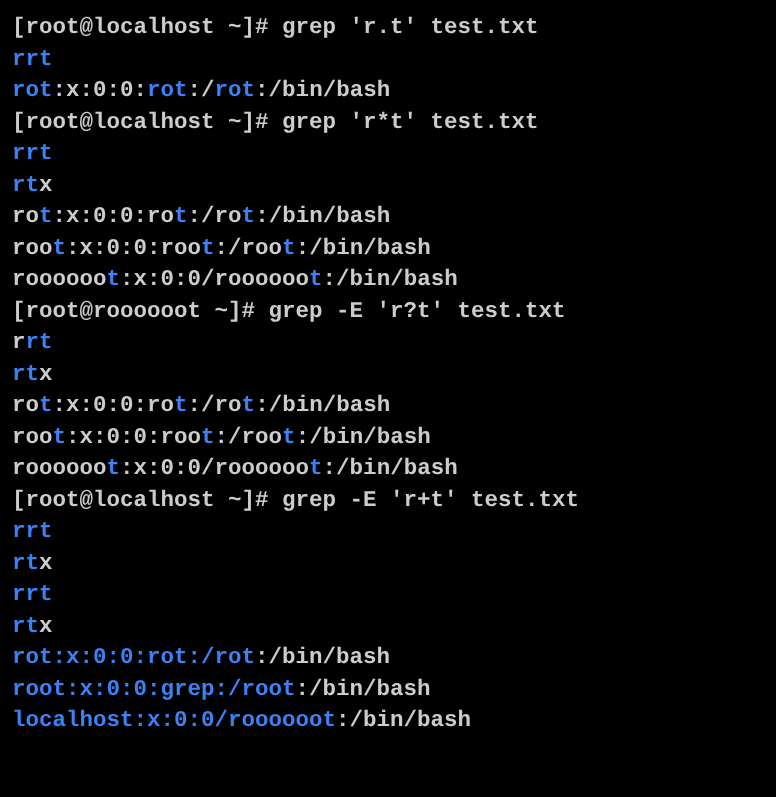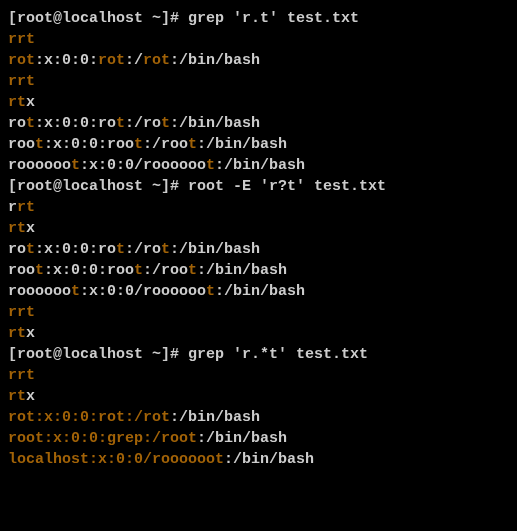--- a/index.html
+++ b/index.html
@@ -8,41 +8,42 @@
     background: #000;
     color: #ccc;
     font-family: "Courier New", monospace;
     font-size: 15px;
     line-height: 1.4;
     width: 517px;
     box-sizing: border-box;
     font-weight: bold;
   }
   .line { white-space: pre; }
-  .r { color: #a16207; }
+  .r { color: #3b82f6; }
 </style>
 </head>
 <body>
 
 <div id="terminal">
     <div class="line"><span>[root@localhost ~]# grep 'r.t' test.txt</span></div>
     <div class="line"><span class="r">rrt</span></div>
     <div class="line"><span class="r">rot</span><span>:x:0:0:</span><span class="r">rot</span><span>:/</span><span class="r">rot</span><span>:/bin/bash</span></div>
+    <div class="line"><span>[root@localhost ~]# grep 'r*t' test.txt</span></div>
     <div class="line"><span class="r">rrt</span></div>
     <div class="line"><span class="r">rt</span><span>x</span></div>
     <div class="line"><span>ro</span><span class="r">t</span><span>:x:0:0:ro</span><span class="r">t</span><span>:/ro</span><span class="r">t</span><span>:/bin/bash</span></div>
     <div class="line"><span>roo</span><span class="r">t</span><span>:x:0:0:roo</span><span class="r">t</span><span>:/roo</span><span class="r">t</span><span>:/bin/bash</span></div>
     <div class="line"><span>roooooo</span><span class="r">t</span><span>:x:0:0/roooooo</span><span class="r">t</span><span>:/bin/bash</span></div>
-    <div class="line"><span>[root@localhost ~]# root -E 'r?t' test.txt</span></div>
+    <div class="line"><span>[root@roooooot ~]# grep -E 'r?t' test.txt</span></div>
     <div class="line"><span>r</span><span class="r">rt</span></div>
     <div class="line"><span class="r">rt</span><span>x</span></div>
     <div class="line"><span>ro</span><span class="r">t</span><span>:x:0:0:ro</span><span class="r">t</span><span>:/ro</span><span class="r">t</span><span>:/bin/bash</span></div>
     <div class="line"><span>roo</span><span class="r">t</span><span>:x:0:0:roo</span><span class="r">t</span><span>:/roo</span><span class="r">t</span><span>:/bin/bash</span></div>
     <div class="line"><span>roooooo</span><span class="r">t</span><span>:x:0:0/roooooo</span><span class="r">t</span><span>:/bin/bash</span></div>
+    <div class="line"><span>[root@localhost ~]# grep -E 'r+t' test.txt</span></div>
     <div class="line"><span class="r">rrt</span></div>
     <div class="line"><span class="r">rt</span><span>x</span></div>
-    <div class="line"><span>[root@localhost ~]# grep 'r.*t' test.txt</span></div>
     <div class="line"><span class="r">rrt</span></div>
     <div class="line"><span class="r">rt</span><span>x</span></div>
     <div class="line"><span class="r">rot:x:0:0:rot:/rot</span><span>:/bin/bash</span></div>
     <div class="line"><span class="r">root:x:0:0:grep:/root</span><span>:/bin/bash</span></div>
     <div class="line"><span class="r">localhost:x:0:0/roooooot</span><span>:/bin/bash</span></div>
   </div>
 
 </body></html>

